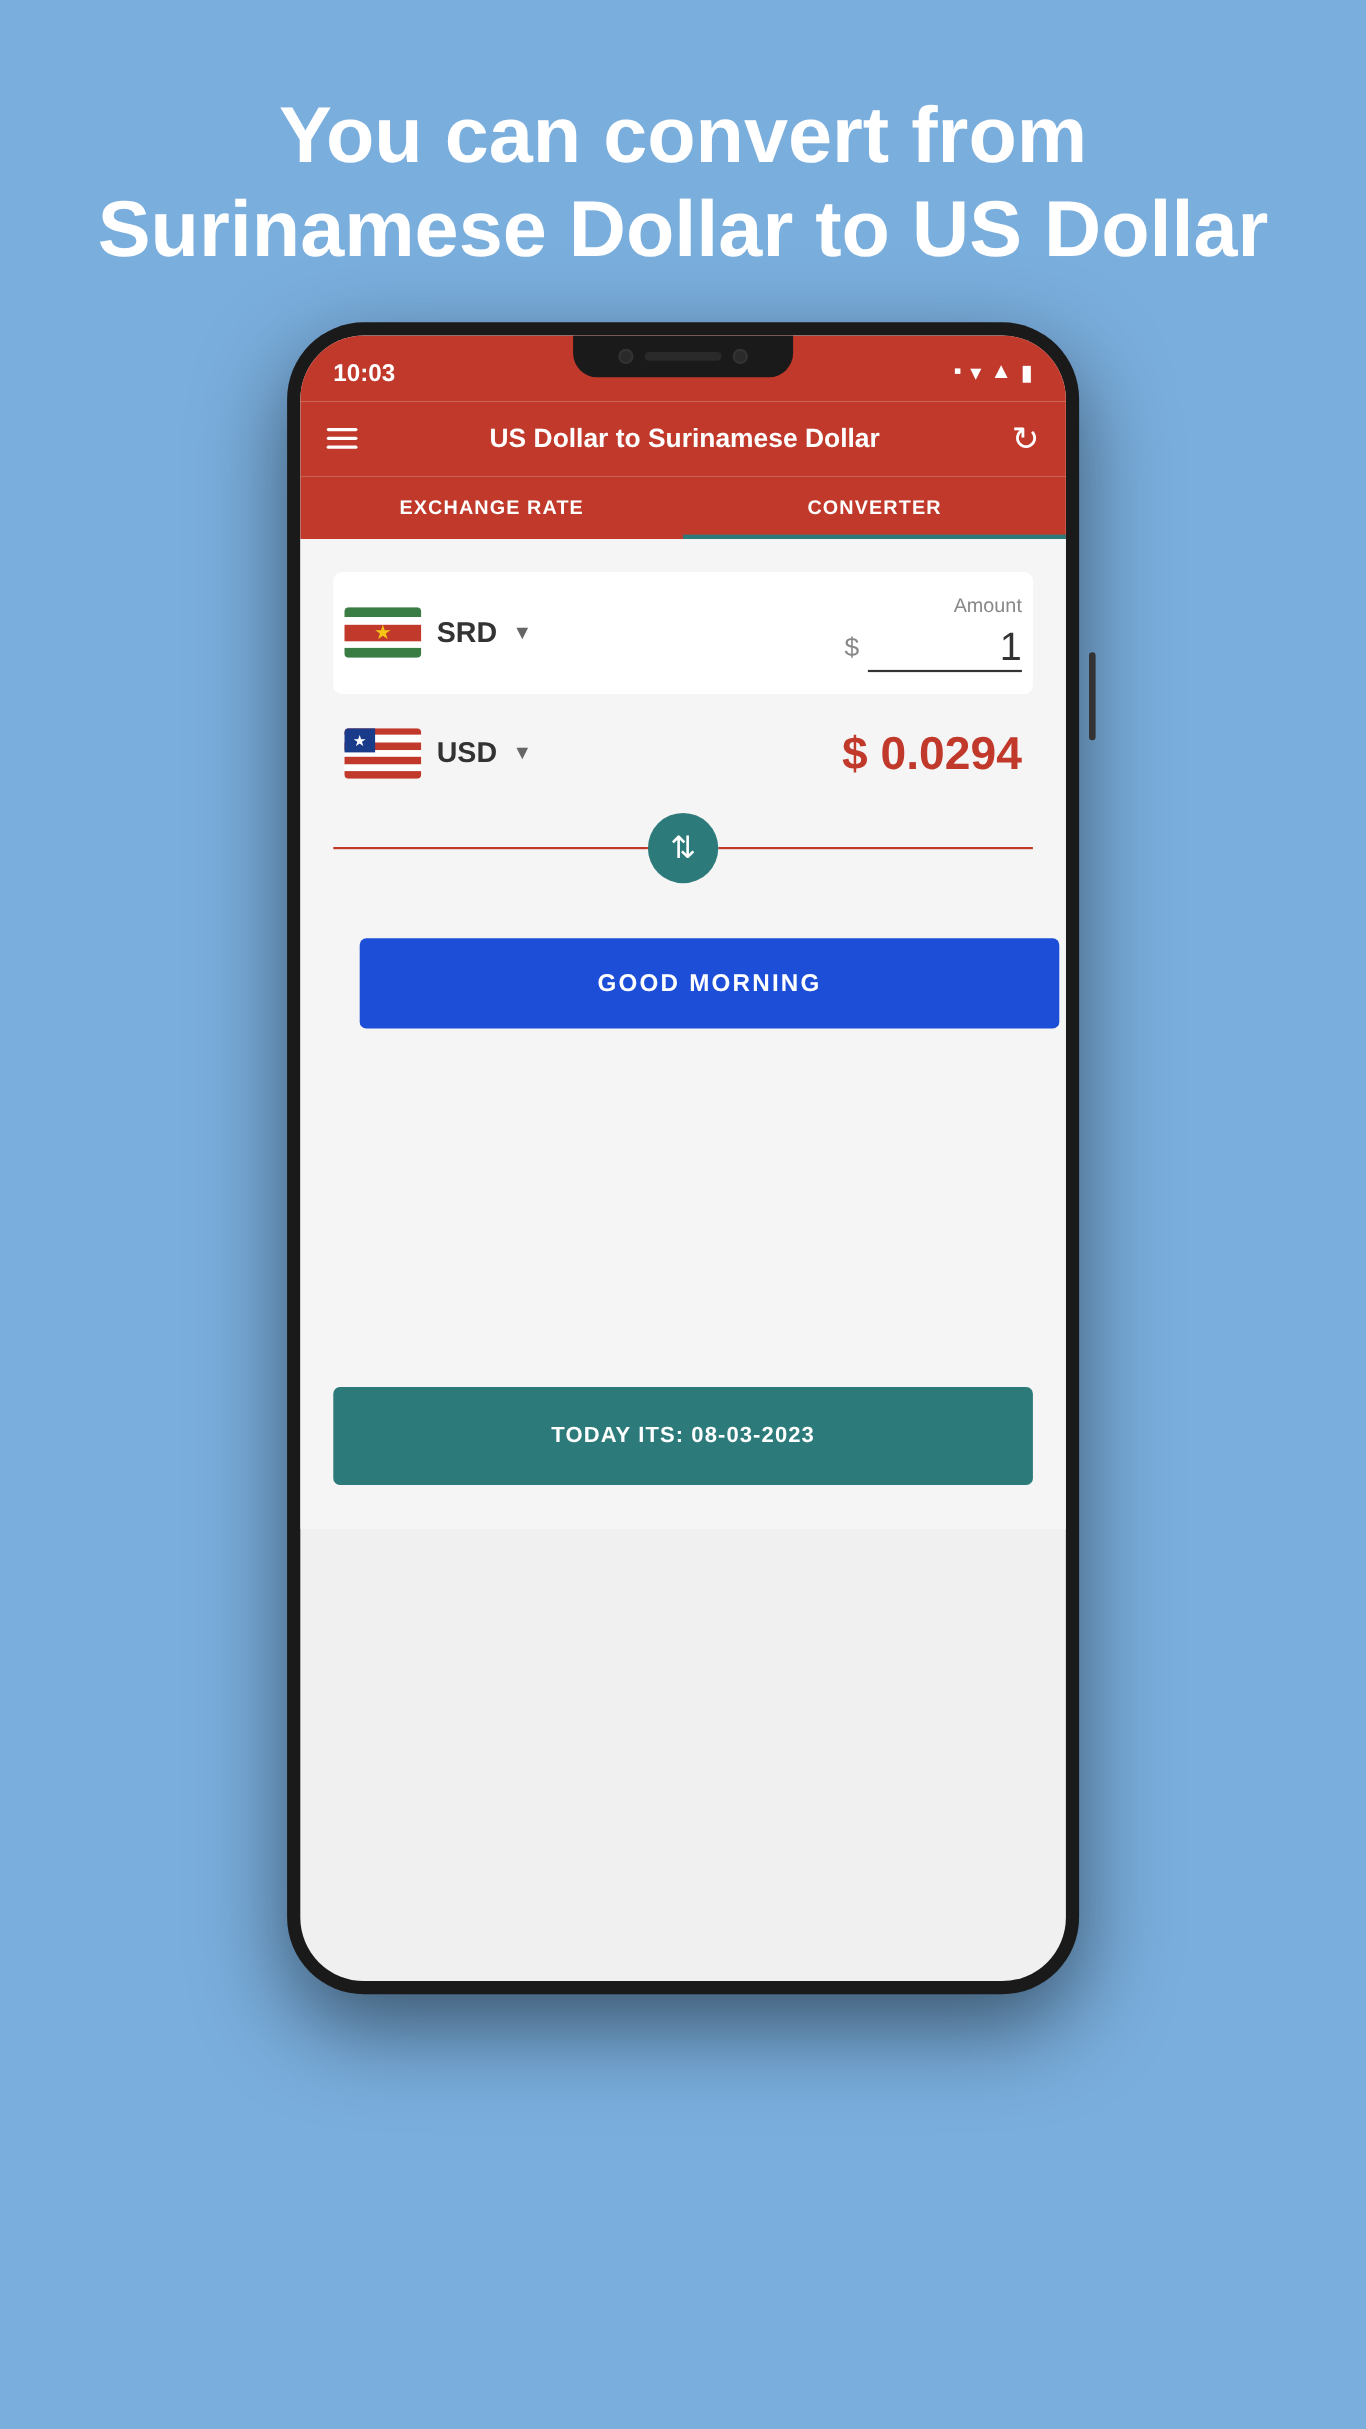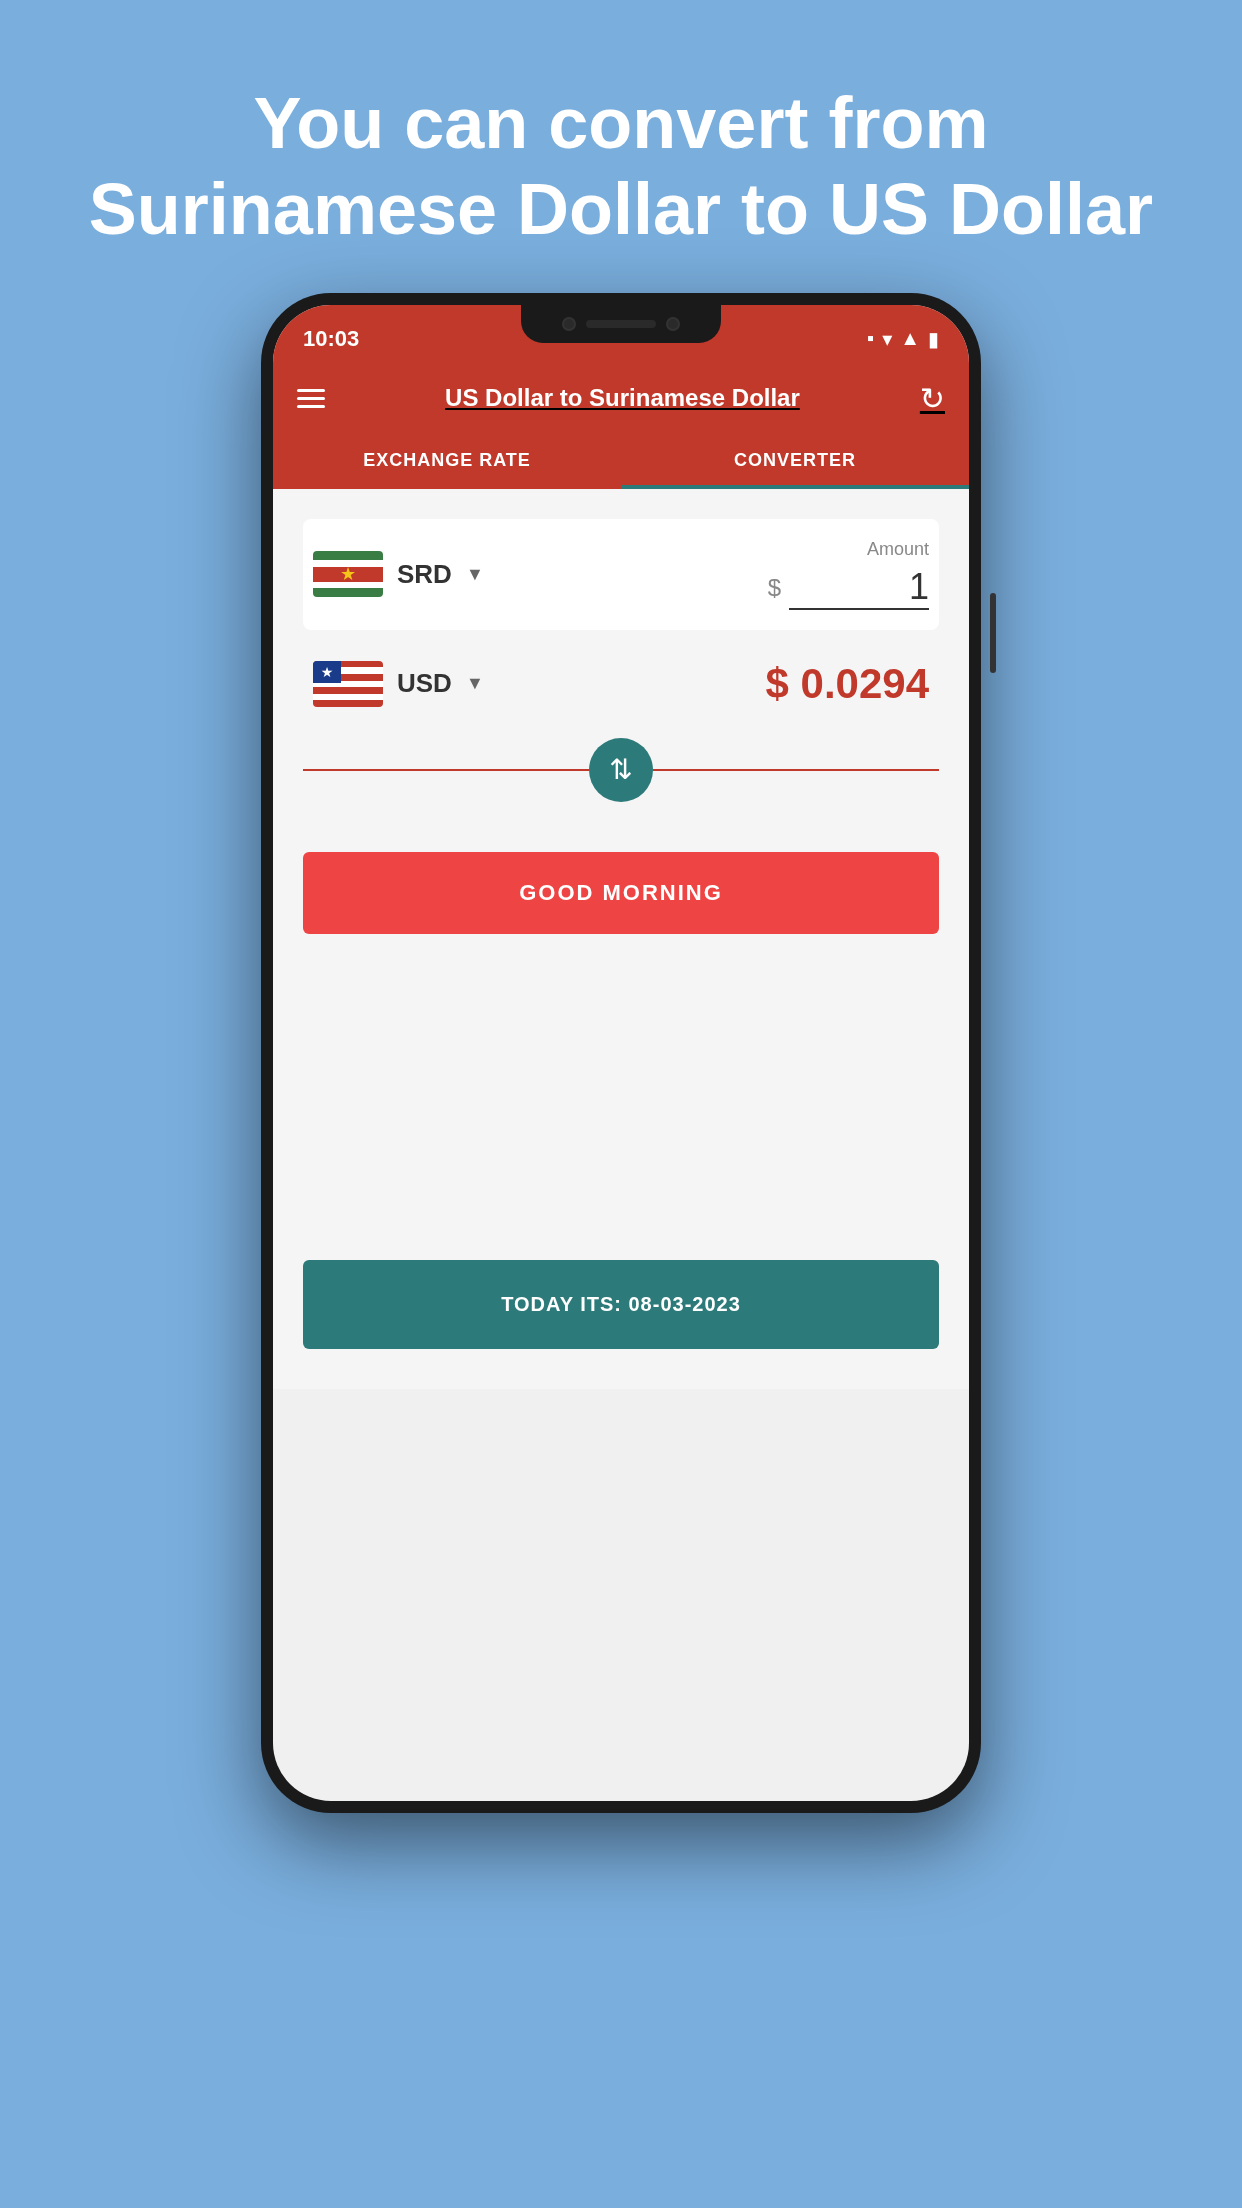--- a/index.html
+++ b/index.html
@@ -114,21 +114,20 @@
     }
 
     
     .app-header {
       width: 100%;
       background: #c0392b;
       padding: 16px 24px;
       display: flex;
       align-items: center;
       justify-content: flex-start;
-      text-decoration: underline;
     }
 
     .menu-icon {
       display: flex;
       flex-direction: column;
       gap: 5px;
       cursor: pointer;
     }
 
     .menu-icon span {
@@ -362,31 +361,32 @@
     }
 
     .swap-icon {
       color: white;
       font-size: 28px;
     }
 
     
     .good-morning-btn {
       width: 100%;
-      background: #ef4444;
+      background: #1d4ed8;
       color: white;
       border: none;
       padding: 28px;
       font-size: 22px;
       font-weight: bold;
       letter-spacing: 2px;
       border-radius: 6px;
       cursor: pointer;
       margin-top: 30px;
       margin-bottom: 20px;
+      margin-left: 24px;
     }
 
     
     .today-btn {
       width: 100%;
       background: #2d7a7a;
       color: white;
       border: none;
       padding: 33px;
       font-size: 20px;

